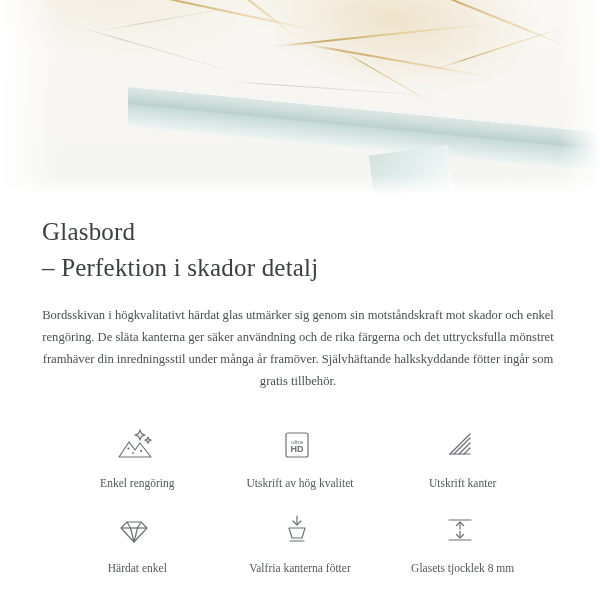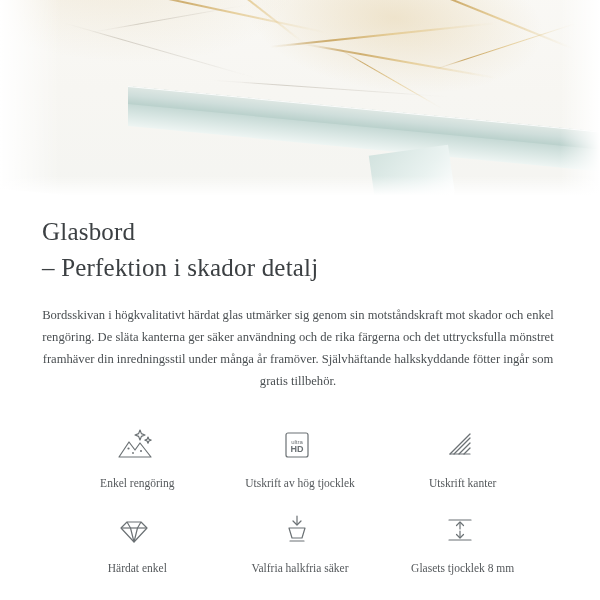--- a/index.html
+++ b/index.html
@@ -212,21 +212,21 @@
       </div>
 
       <div class="feature">
         <div class="feature-icon">
           <svg width="40" height="38" viewBox="0 0 40 38" fill="none" stroke="#6b7174" stroke-width="1.2">
             <rect x="9" y="7" width="22" height="24" rx="2"></rect>
             <text x="20" y="17.5" font-family="Liberation Sans, sans-serif" font-size="6" fill="#6b7174" stroke="none" text-anchor="middle">ultra</text>
             <text x="20" y="26" font-family="Liberation Sans, sans-serif" font-size="9" font-weight="bold" fill="#6b7174" stroke="none" text-anchor="middle">HD</text>
           </svg>
         </div>
-        <div class="feature-label">Utskrift av hög tjocklek</div>
+        <div class="feature-label">Utskrift av hög kvalitet</div>
       </div>
 
       <div class="feature">
         <div class="feature-icon">
           <svg width="40" height="38" viewBox="0 0 40 38" fill="none" stroke="#6b7174" stroke-width="1.2" stroke-linecap="round">
             <path d="M10 28 L30 8"></path>
             <path d="M14 28 L30 12"></path>
             <path d="M19 28 L30 17"></path>
             <path d="M24 28 L30 22"></path>
             <path d="M10 28 L30 28"></path>
@@ -249,21 +249,21 @@
 
       <div class="feature">
         <div class="feature-icon">
           <svg width="40" height="38" viewBox="0 0 40 38" fill="none" stroke="#6b7174" stroke-width="1.2" stroke-linejoin="round" stroke-linecap="round">
             <path d="M20 5 L20 13"></path>
             <path d="M16 10 L20 14 L24 10"></path>
             <path d="M12 17 L28 17 L25 27 L15 27 Z"></path>
             <path d="M13 30 L27 30"></path>
           </svg>
         </div>
-        <div class="feature-label">Valfria halkfria säker</div>
+        <div class="feature-label">Valfria kanterna fötter</div>
       </div>
 
       <div class="feature">
         <div class="feature-icon">
           <svg width="40" height="38" viewBox="0 0 40 38" fill="none" stroke="#6b7174" stroke-width="1.2" stroke-linecap="round" stroke-linejoin="round">
             <path d="M9 9 L31 9"></path>
             <path d="M9 29 L31 29"></path>
             <path d="M20 12 L20 18"></path>
             <path d="M16.5 14.5 L20 11 L23.5 14.5"></path>
             <path d="M20 26 L20 20"></path>

